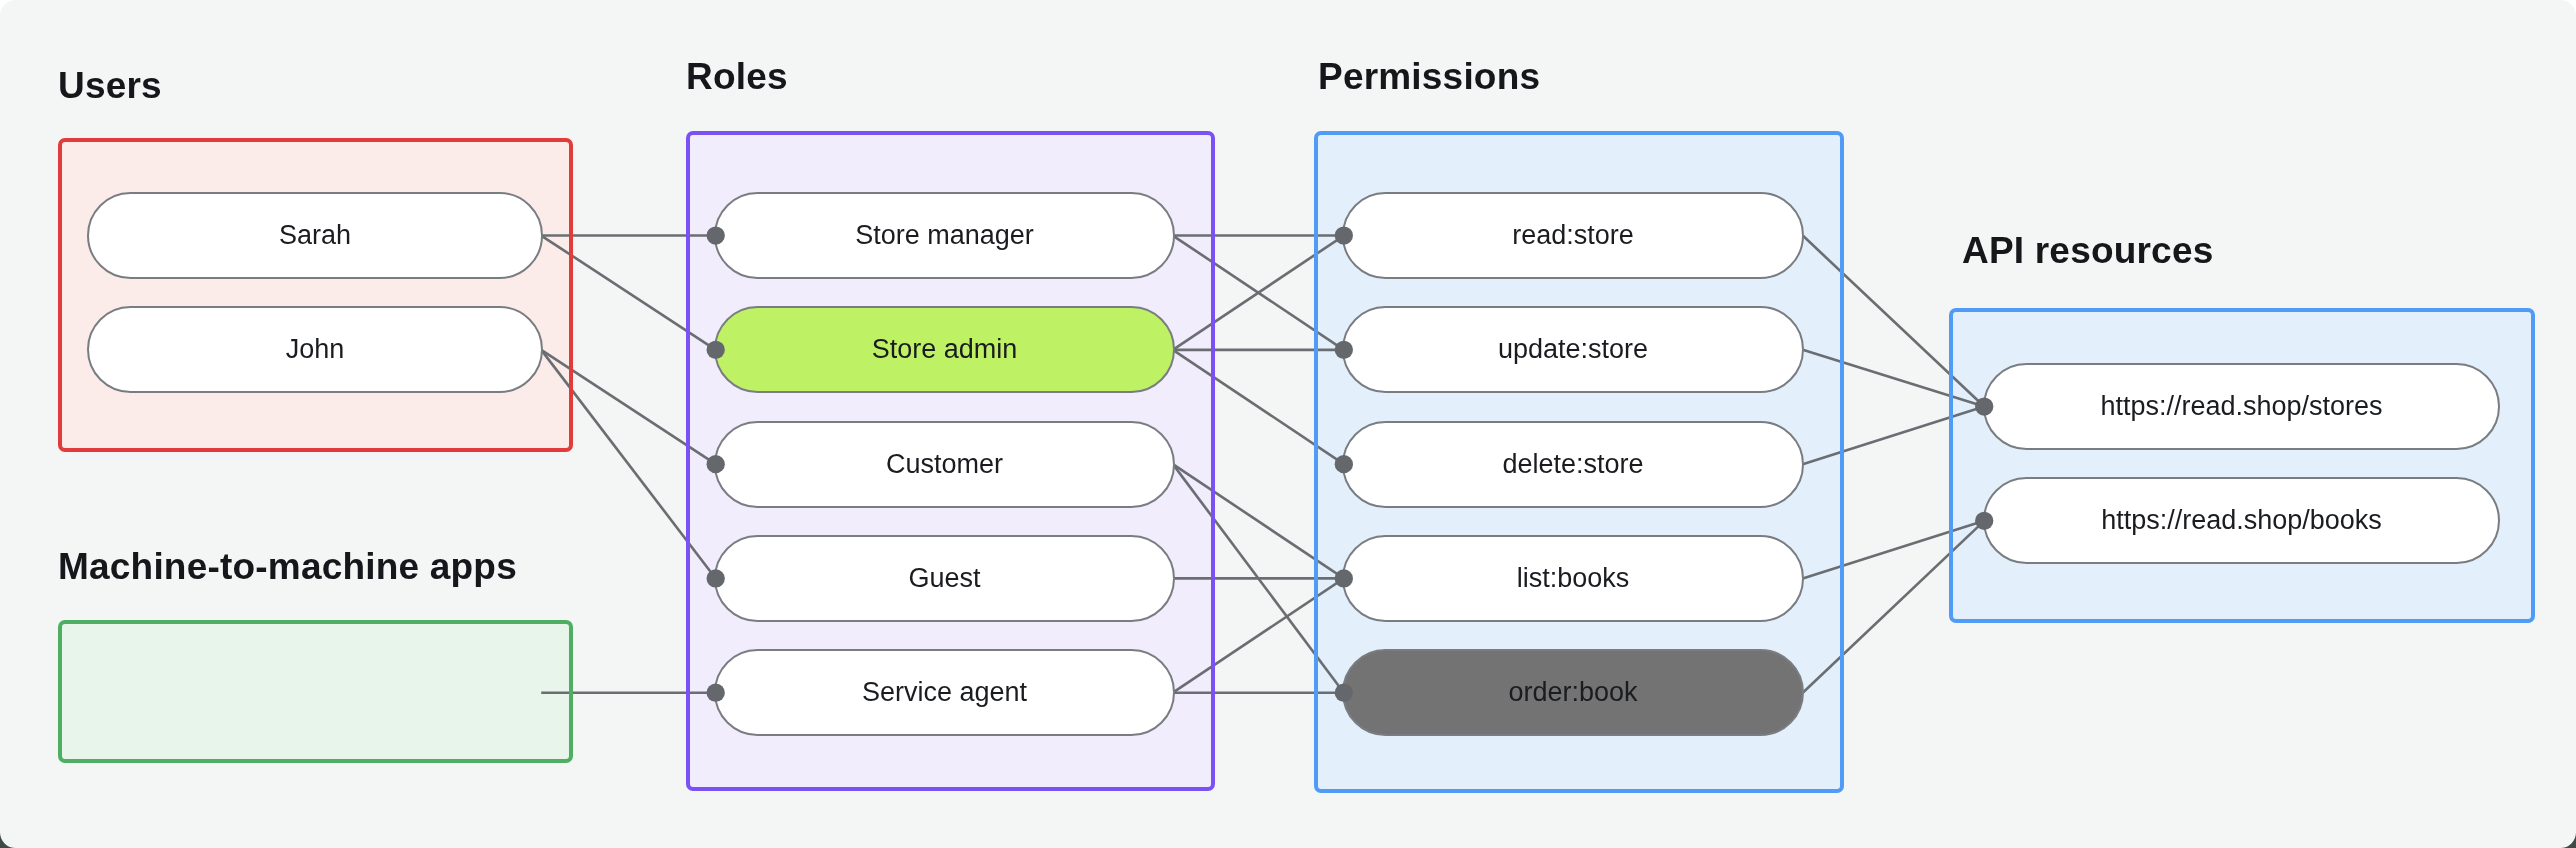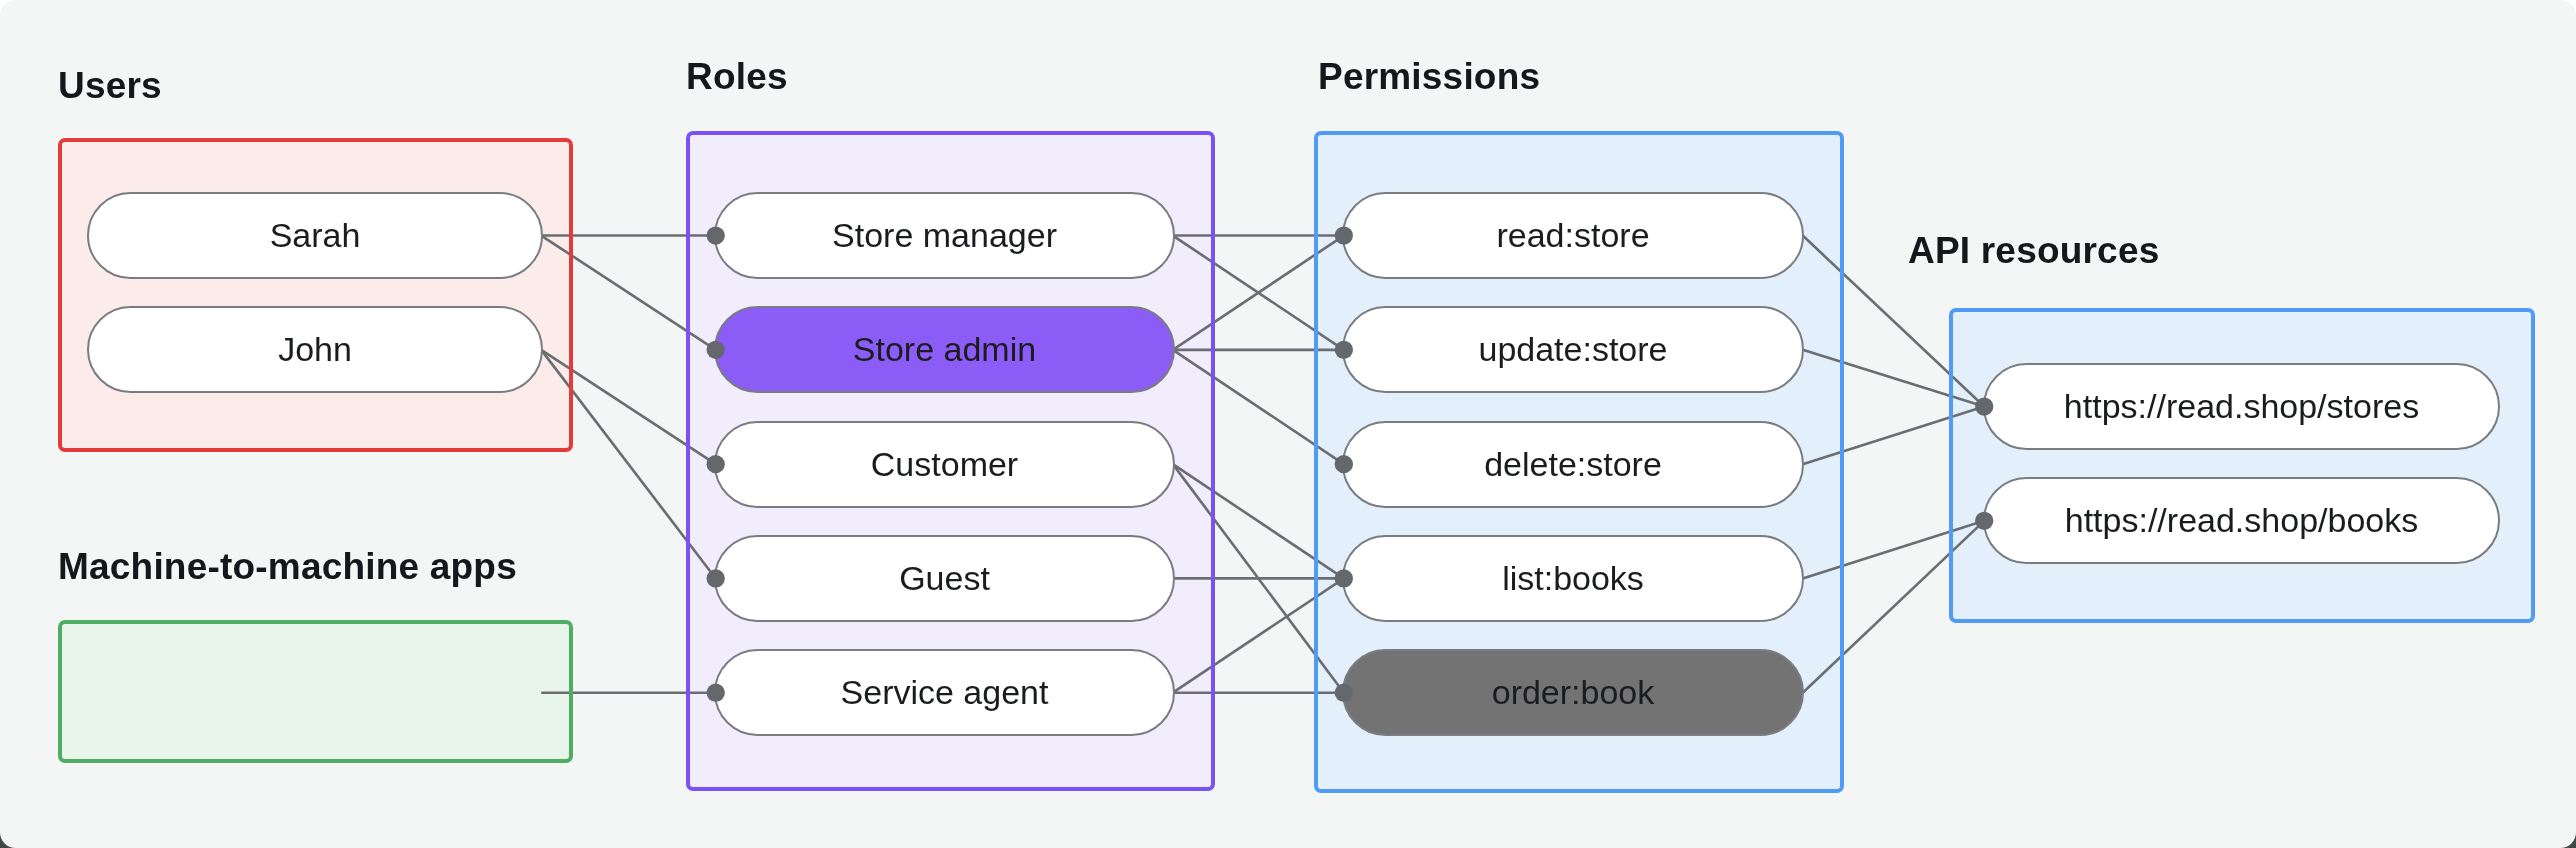--- a/index.html
+++ b/index.html
@@ -60,21 +60,21 @@
   }
   .node-pill {
     position: absolute;
     height: 87px;
     background: #ffffff;
     border: 2.6px solid #797d81;
     border-radius: 52px;
     display: flex;
     align-items: center;
     justify-content: center;
-    font-size: 34px;
+    font-size: 27px;
     font-weight: 400;
     color: #1a1c20;
     white-space: nowrap;
     z-index: 4;
   }
 </style>
 </head>
 <body>
 
 <div class="page">
@@ -121,32 +121,32 @@
       <div class="group-label" style="left: 58px; top: 65px;">Users</div>
       <div class="node-pill" style="left: 87px; top: 192px; width: 456px; border-color: rgb(121, 125, 129); background: rgb(255, 255, 255); color: rgb(26, 28, 32);">Sarah</div>
       <div class="node-pill" style="left: 87px; top: 306px; width: 456px; border-color: rgb(121, 125, 129); background: rgb(255, 255, 255); color: rgb(26, 28, 32);">John</div>
       <div class="group-fill" style="left: 58px; top: 620px; width: 515px; height: 143px; background: rgb(231, 245, 234);"></div>
       <div class="group-border" style="left: 58px; top: 620px; width: 515px; height: 143px; border-color: rgb(79, 174, 99);"></div>
       <div class="group-label" style="left: 58px; top: 546px;">Machine-to-machine apps</div>
       <div class="group-fill" style="left: 686px; top: 131px; width: 529px; height: 660px; background: rgb(242, 237, 252);"></div>
       <div class="group-border" style="left: 686px; top: 131px; width: 529px; height: 660px; border-color: rgb(122, 82, 244);"></div>
       <div class="group-label" style="left: 686px; top: 56px;">Roles</div>
       <div class="node-pill" style="left: 714px; top: 192px; width: 461px; border-color: rgb(121, 125, 129); background: rgb(255, 255, 255); color: rgb(26, 28, 32);">Store manager</div>
-      <div class="node-pill" style="left: 714px; top: 306px; width: 461px; border-color: rgb(121, 125, 129); background: #8b5cf6; color: rgb(26, 28, 32);">Store admin</div>
+      <div class="node-pill" style="left: 714px; top: 306px; width: 461px; border-color: rgb(121, 125, 129); background: #bef264; color: rgb(26, 28, 32);">Store admin</div>
       <div class="node-pill" style="left: 714px; top: 421px; width: 461px; border-color: rgb(121, 125, 129); background: rgb(255, 255, 255); color: rgb(26, 28, 32);">Customer</div>
       <div class="node-pill" style="left: 714px; top: 535px; width: 461px; border-color: rgb(121, 125, 129); background: rgb(255, 255, 255); color: rgb(26, 28, 32);">Guest</div>
       <div class="node-pill" style="left: 714px; top: 649px; width: 461px; border-color: rgb(121, 125, 129); background: rgb(255, 255, 255); color: rgb(26, 28, 32);">Service agent</div>
       <div class="group-fill" style="left: 1314px; top: 131px; width: 530px; height: 662px; background: rgb(227, 240, 252);"></div>
       <div class="group-border" style="left: 1314px; top: 131px; width: 530px; height: 662px; border-color: rgb(79, 155, 245);"></div>
       <div class="group-label" style="left: 1318px; top: 56px;">Permissions</div>
       <div class="node-pill" style="left: 1342px; top: 192px; width: 462px; border-color: rgb(121, 125, 129); background: rgb(255, 255, 255); color: rgb(26, 28, 32);">read:store</div>
       <div class="node-pill" style="left: 1342px; top: 306px; width: 462px; border-color: rgb(121, 125, 129); background: rgb(255, 255, 255); color: rgb(26, 28, 32);">update:store</div>
       <div class="node-pill" style="left: 1342px; top: 421px; width: 462px; border-color: rgb(121, 125, 129); background: rgb(255, 255, 255); color: rgb(26, 28, 32);">delete:store</div>
       <div class="node-pill" style="left: 1342px; top: 535px; width: 462px; border-color: rgb(121, 125, 129); background: rgb(255, 255, 255); color: rgb(26, 28, 32);">list:books</div>
       <div class="node-pill" style="left: 1342px; top: 649px; width: 462px; border-color: rgb(121, 125, 129); background: #737373; color: rgb(26, 28, 32);">order:book</div>
       <div class="group-fill" style="left: 1949px; top: 308px; width: 586px; height: 315px; background: rgb(227, 240, 252);"></div>
       <div class="group-border" style="left: 1949px; top: 308px; width: 586px; height: 315px; border-color: rgb(79, 155, 245);"></div>
-      <div class="group-label" style="left: 1908px; top: 230px; text-align: right;">API resources</div>
+      <div class="group-label" style="left: 1962px; top: 230px; text-align: right;">API resources</div>
       <div class="node-pill" style="left: 1983px; top: 363px; width: 517px; border-color: rgb(121, 125, 129); background: rgb(255, 255, 255); color: rgb(26, 28, 32);">https://read.shop/stores</div>
       <div class="node-pill" style="left: 1983px; top: 477px; width: 517px; border-color: rgb(121, 125, 129); background: rgb(255, 255, 255); color: rgb(26, 28, 32);">https://read.shop/books</div>
     </div>
 </div>
 
 
 </body></html>

